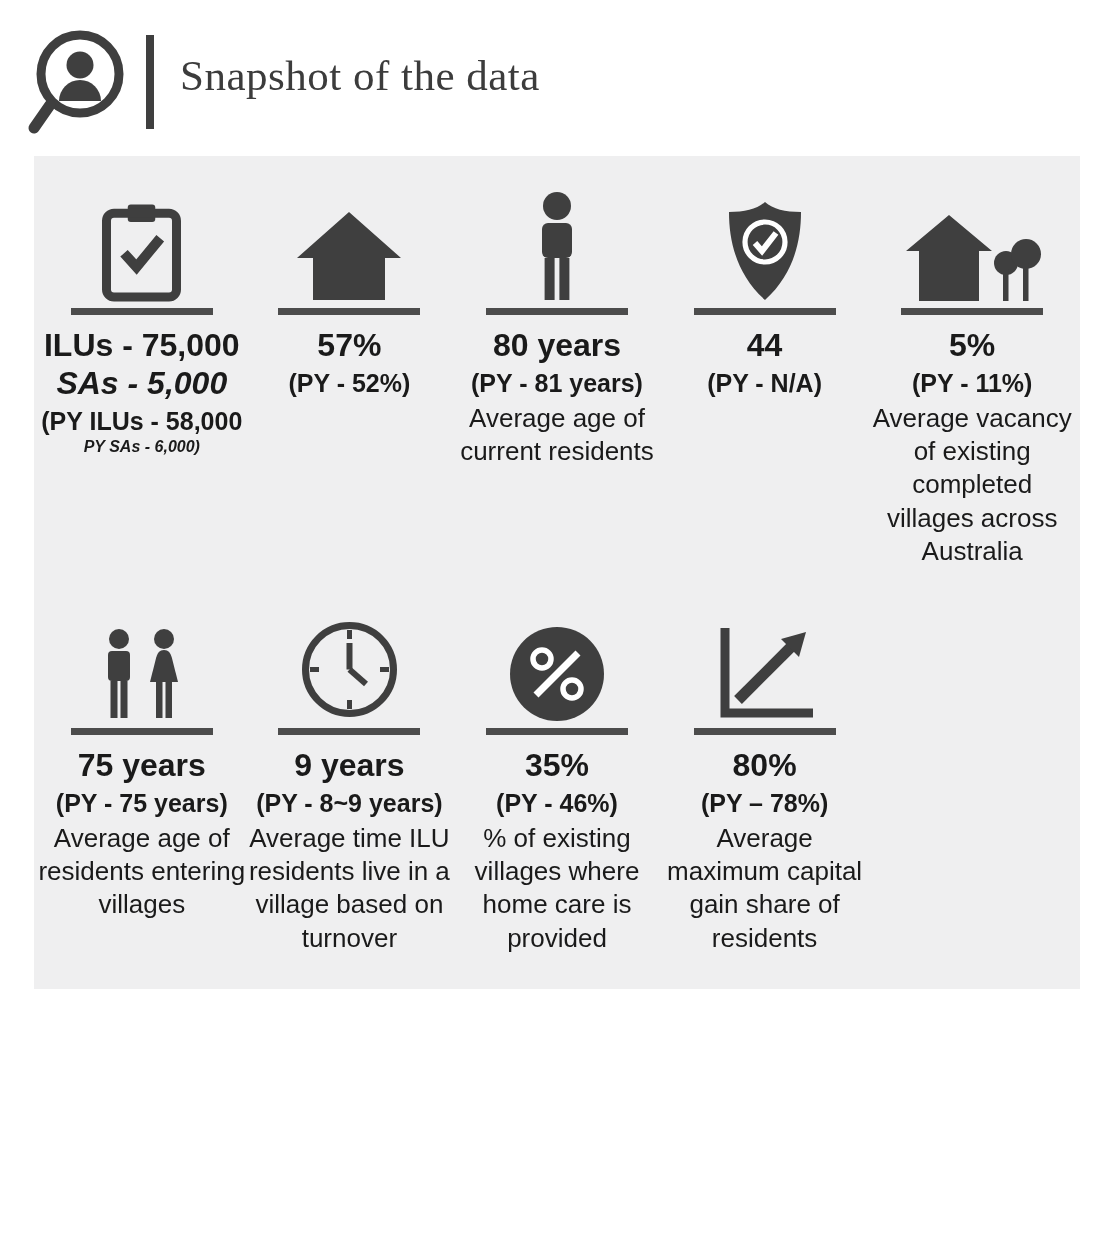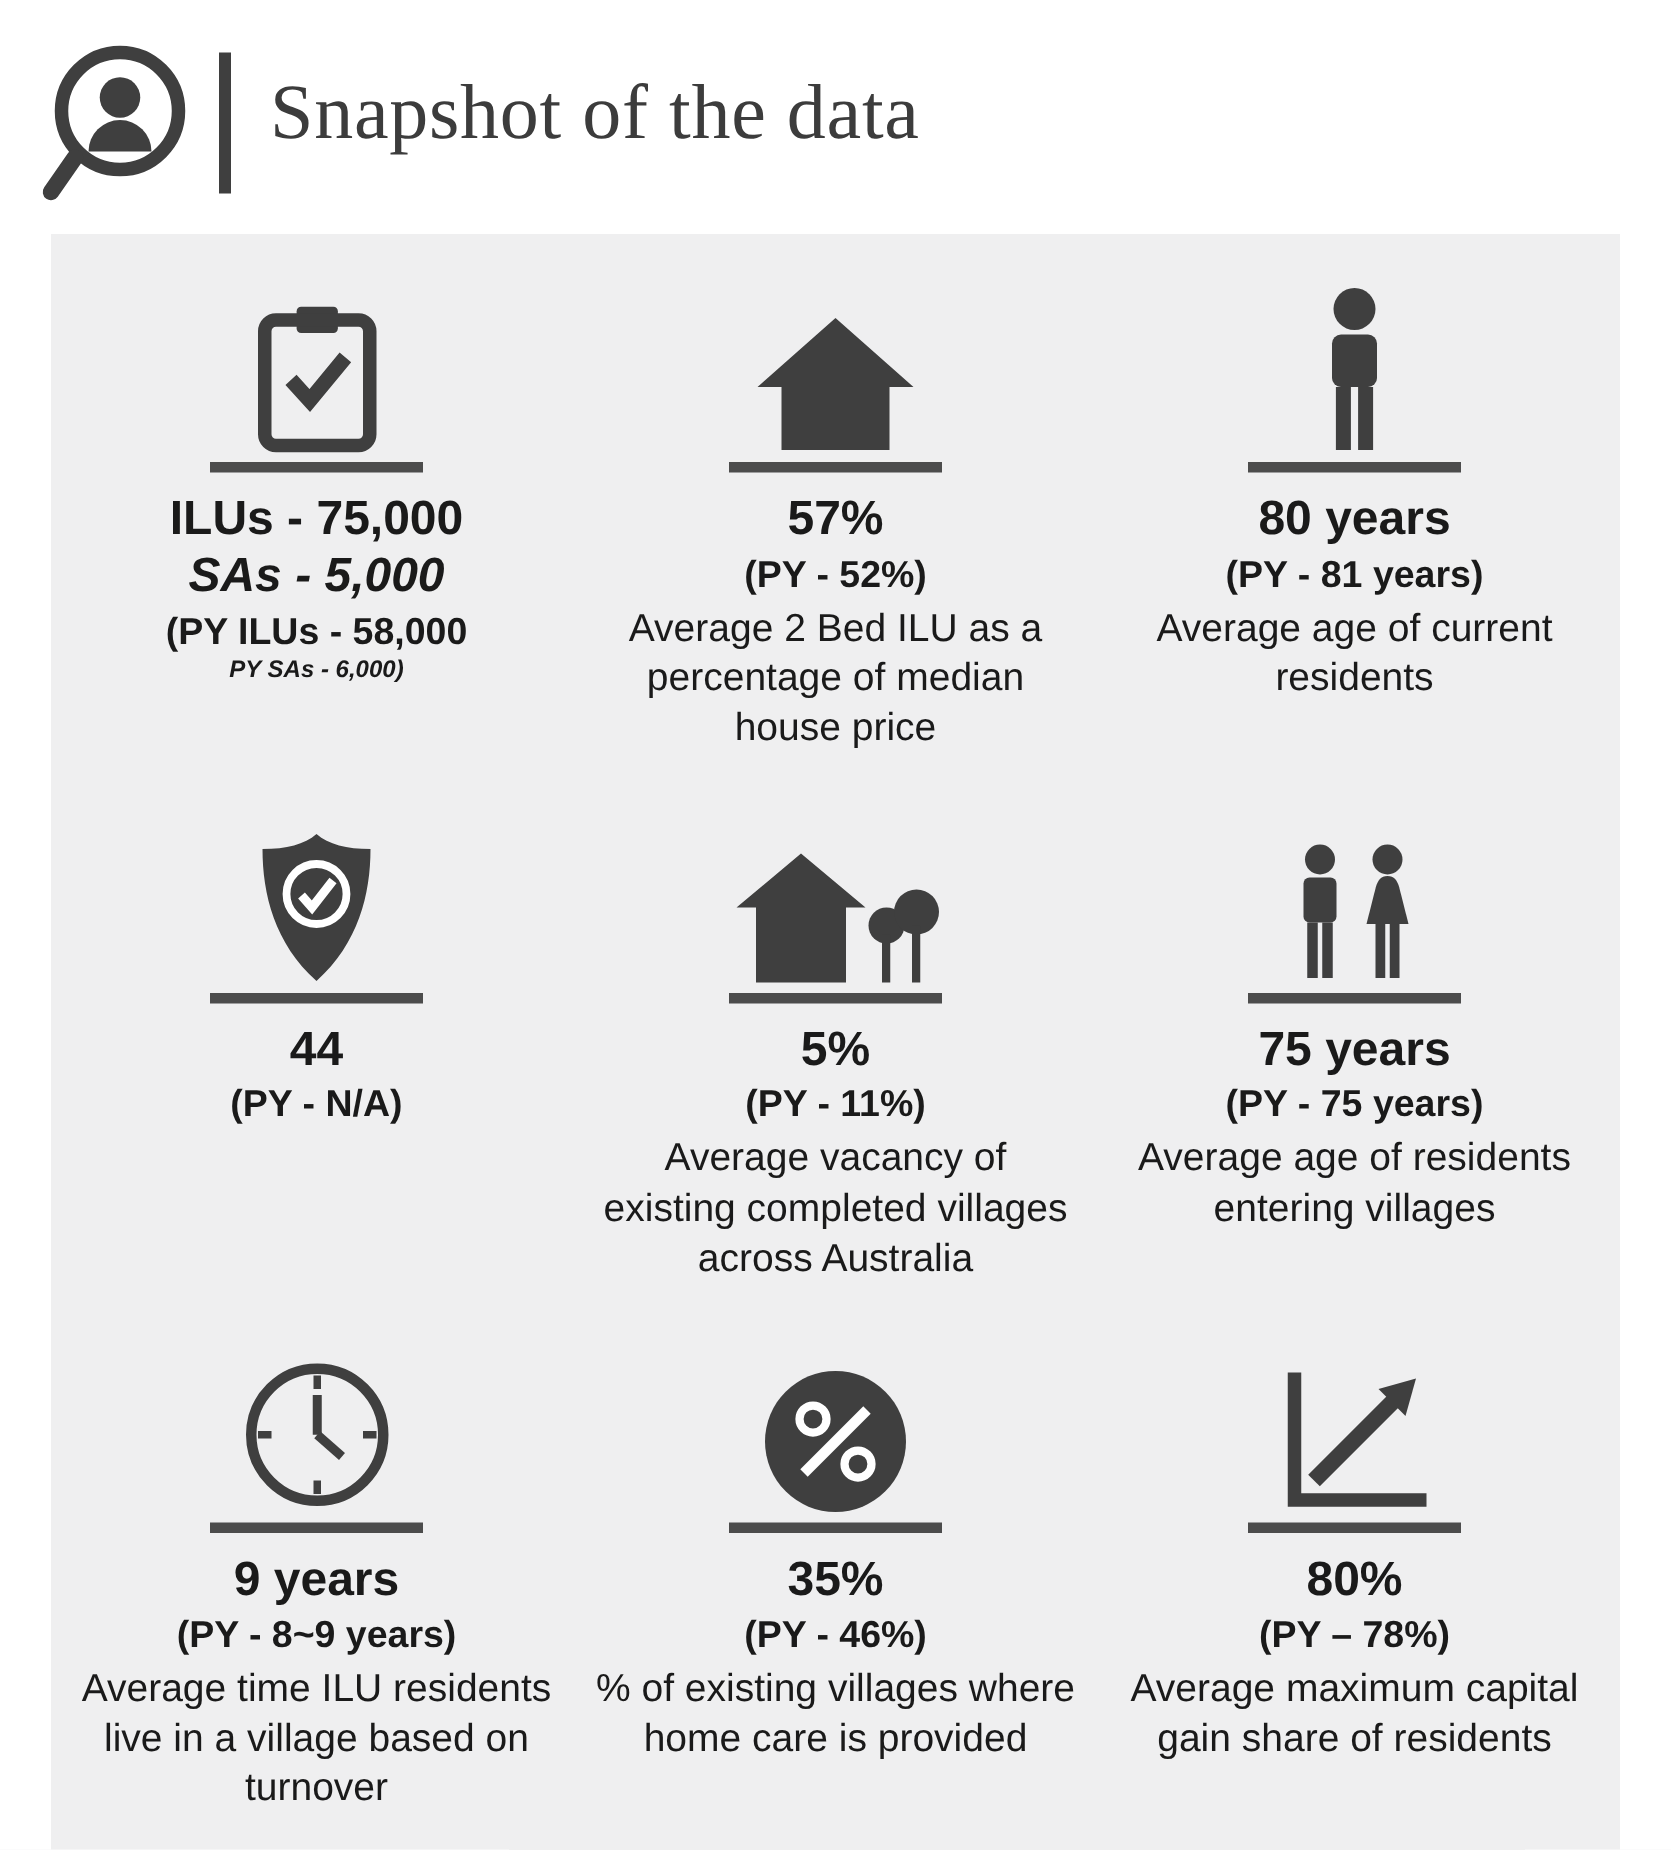--- a/index.html
+++ b/index.html
@@ -11,27 +11,27 @@
     overflow:hidden;
   }
   .page { width:1114px; height:1233px; position:relative; }
 
   
   .header { display:flex; align-items:center; padding:22px 0 0 20px; height:142px; }
   .logo-wrap { width:112px; height:114px; flex:0 0 auto; }
   .divider { width:8px; height:94px; background:#3f3f3f; margin-left:14px; flex:0 0 auto; }
   .title {
     font-family:"Liberation Serif", serif;
-    font-size:52px; color:#3c3c3c; margin-left:26px; margin-top:-14px;
+    font-size:43px; color:#3c3c3c; margin-left:26px; margin-top:-14px;
     letter-spacing:0.5px;
   }
 
   
   .panel { margin:14px 34px 0 34px; background:#efeff0; padding:28px 4px 34px 4px; }
-  .grid { display:grid; grid-template-columns:repeat(3,1fr); row-gap:36px; }
+  .grid { display:grid; grid-template-columns:repeat(5,1fr); row-gap:36px; }
   .card { display:flex; flex-direction:column; align-items:center; text-align:center; }
   .icon-wrap { height:118px; display:flex; align-items:flex-end; justify-content:center; }
   .under-bar { width:142px; height:7px; background:#4c4c4c; margin-top:6px; }
 
   .value  { font-size:32px; font-weight:700; line-height:1.18; margin-top:12px; }
   .value2 { font-size:32px; font-weight:700; line-height:1.18;font-style:italic; }
   .py     { font-size:25px; font-weight:700; line-height:1.28; margin-top:2px; }
   .py2    { font-size:16px; font-weight:700; line-height:1.28;font-style:italic; }
   .desc   { font-size:26px; line-height:1.28; max-width:322px; margin-top:3px; }
   .value2:empty, .py2:empty, .desc:empty { display:none; }
@@ -79,21 +79,20 @@
         <div class="icon-wrap">
           <svg width="108" height="92" viewBox="0 0 54 46">
             <path d="M27 1 L53 24 H45 V45 H9 V24 H1 Z" fill="#3f3f3f"></path>
           </svg>
         </div>
         <div class="under-bar"></div>
         <div class="value">57%</div>
 
         <div class="py">(PY - 52%)</div>
 
-        <div class="desc">Average 2 Bed ILU as a percentage of median house price</div>
       </div>
 
       <div class="card">
         <div class="icon-wrap">
           <svg width="52" height="110" viewBox="0 0 26 55">
             <circle cx="13" cy="7" r="7" fill="#3f3f3f"></circle>
             <rect x="5.5" y="15.5" width="15" height="17.5" rx="3" fill="#3f3f3f"></rect>
             <rect x="6.8" y="33" width="5" height="21" fill="#3f3f3f"></rect>
             <rect x="14.2" y="33" width="5" height="21" fill="#3f3f3f"></rect>
           </svg>

